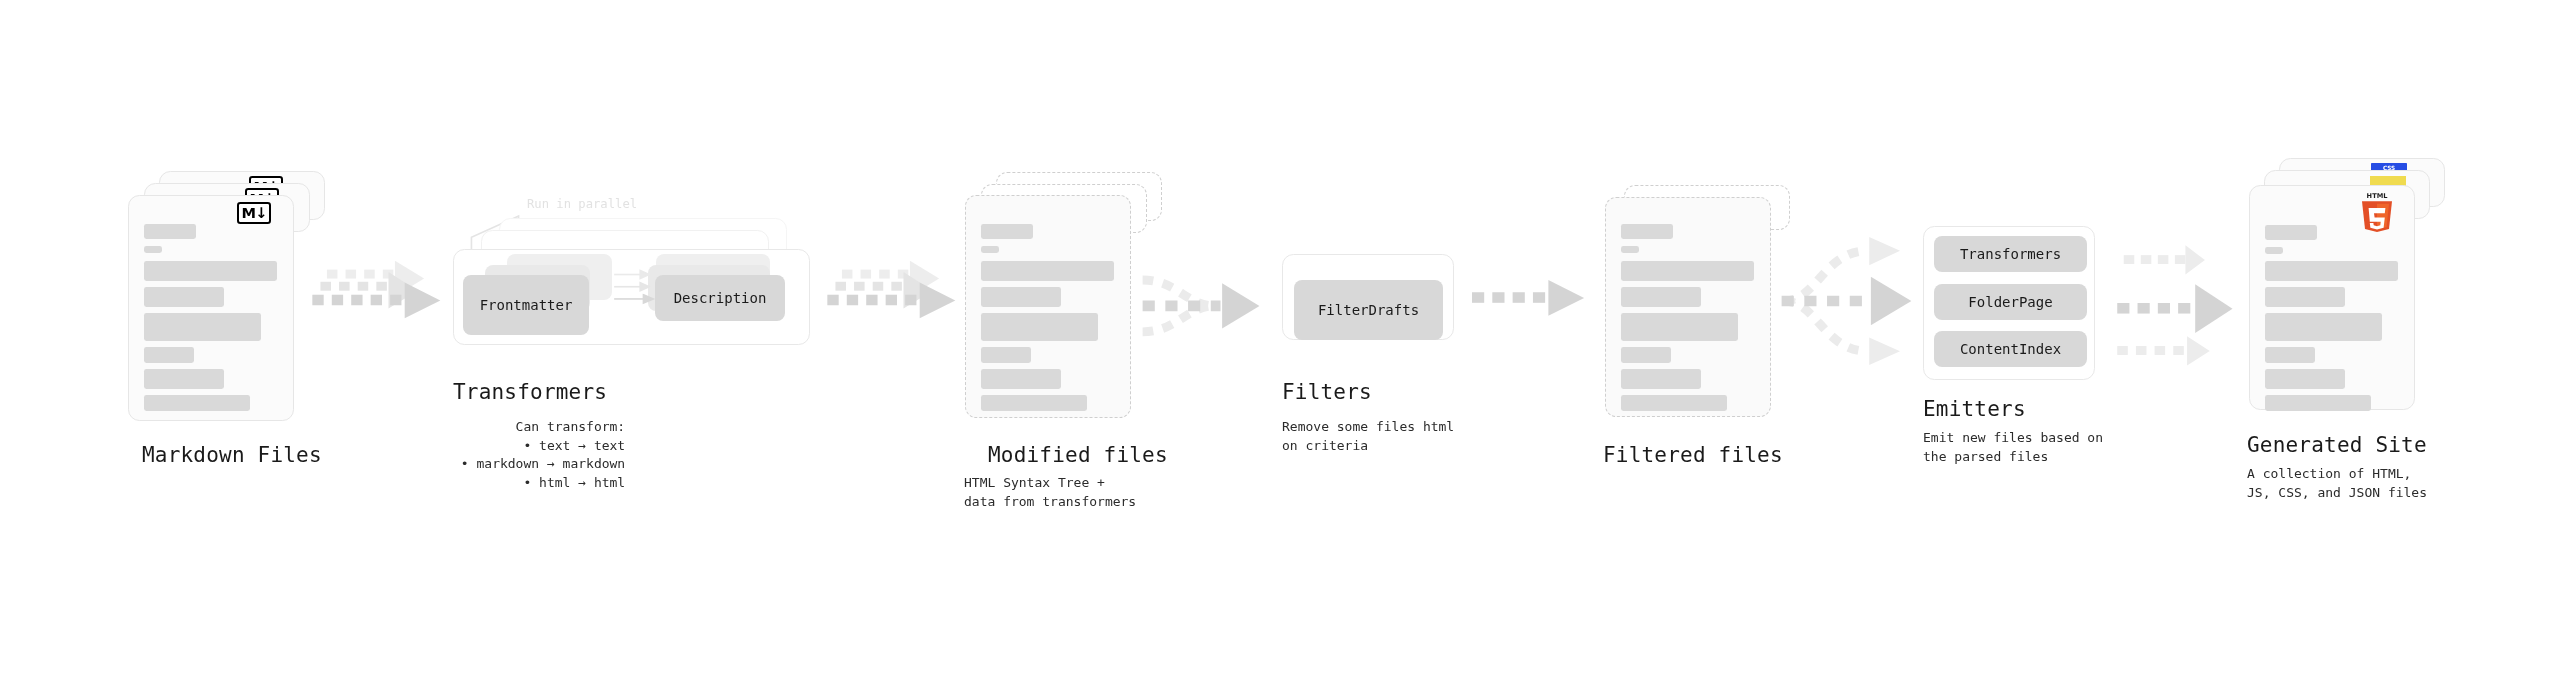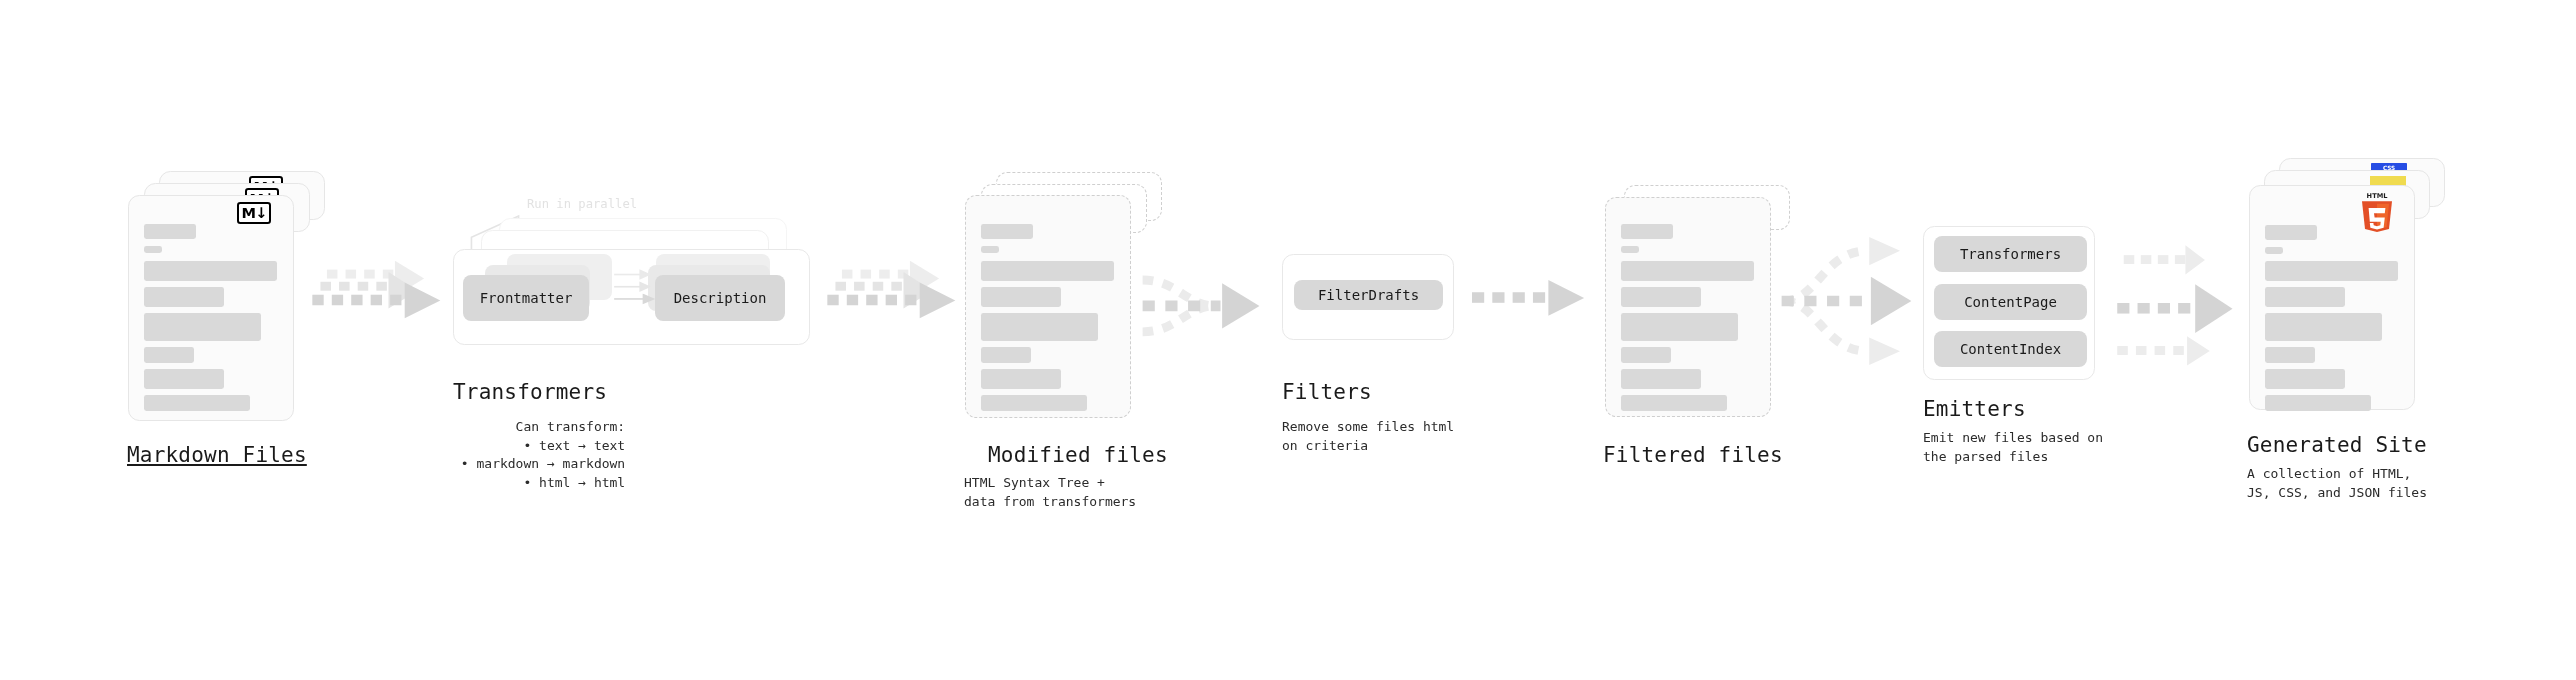--- a/index.html
+++ b/index.html
@@ -129,21 +129,21 @@
       <div class="skel" style="left:15.4px;top:50px;width:18px;height:6.5px;"></div>
       <div class="skel" style="left:15.4px;top:65px;width:133px;height:20.3px;"></div>
       <div class="skel" style="left:15.4px;top:91px;width:80px;height:20.3px;"></div>
       <div class="skel" style="left:15.4px;top:117px;width:117px;height:28.4px;"></div>
       <div class="skel" style="left:15.4px;top:151px;width:50px;height:16.3px;"></div>
       <div class="skel" style="left:15.4px;top:173px;width:80px;height:20.3px;"></div>
       <div class="skel" style="left:15.4px;top:199px;width:106px;height:16.3px;"></div>
     </div>
     <div class="md-badge" style="left:237px;top:202px;">M↓</div>
 
-    <div class="title" style="left:127px;top:443px;text-decoration:underline;">Markdown Files</div>
+    <div class="title" style="left:142px;top:443px;">Markdown Files</div>
   </div>
 
   <svg style="left:309px;top:268px;" width="146" height="81" viewBox="0 0 180 100">
     <g fill="#ededed">
       <rect x="22" y="2" width="13" height="11"></rect>
         <rect x="45" y="2" width="13" height="11"></rect>
       <rect x="68" y="2" width="13" height="11"></rect>
         <rect x="91" y="2" width="13" height="11"></rect>
       <polygon points="106,-9 142,13 106,35"></polygon>
     </g>
@@ -188,21 +188,21 @@
       <g stroke="#e6e6e6" stroke-width="2" fill="#e6e6e6">
         <line x1="0" y1="23" x2="32" y2="23"></line>
           <polygon points="32,18 43,23 32,28"></polygon>
       </g>
       <g stroke="#d8d8d8" stroke-width="2" fill="#d8d8d8">
         <line x1="0" y1="38" x2="36" y2="38"></line>
           <polygon points="36,33 48,38 36,43"></polygon>
       </g>
     </svg>
 
-    <div class="chip" style="left:463px;top:275px;width:126px;height:46px;">Frontmatter</div>
+    <div class="chip" style="left:463px;top:275px;width:126px;height:60px;">Frontmatter</div>
     <div class="chip" style="left:655px;top:275px;width:130px;height:46px;">Description</div>
 
     <div class="title" style="left:453px;top:380px;">Transformers</div>
     <div class="subtitle" style="left:453px;top:418px;text-align:right;">Can transform:
  • text → text
  • markdown → markdown
  • html → html</div>
   </div>
 
   <svg style="left:824px;top:268px;" width="146" height="81" viewBox="0 0 180 100">
@@ -254,21 +254,21 @@
       <path d="M 2 82 C 45 82 55 50 92 50"></path>
     </g>
     <g stroke="#d6d6d6" stroke-width="13" fill="none" stroke-dasharray="15 13" stroke-linecap="butt">
       <path d="M 2 50 L 98 50"></path>
     </g>
     <polygon points="100,22 146,50 100,78" fill="#d4d4d4"></polygon>
   </svg>
 
   <div>
     <div class="stagebox" style="left:1282px;top:254px;width:172px;height:86px;"></div>
-    <div class="chip" style="left:1294px;top:281px;width:149px;height:30px;top:280px;text-align:center;">FilterDrafts</div>
+    <div class="chip" style="left:1294px;top:281px;width:149px;height:60px;top:280px;text-align:center;">FilterDrafts</div>
     <div class="title" style="left:1282px;top:380px;">Filters</div>
     <div class="subtitle" style="left:1282px;top:418px;">Remove some files html
 on criteria</div>
   </div>
 
   <svg style="left:1472px;top:284px;" width="130" height="49" viewBox="0 0 160 60">
     <g fill="#d4d4d4">
       <rect x="0" y="10" width="15" height="13"></rect>
         <rect x="25" y="10" width="15" height="13"></rect>
       <rect x="50" y="10" width="15" height="13"></rect>
@@ -301,21 +301,21 @@
     <polygon points="110,125 148,142 110,159" fill="#ececec"></polygon>
     <g stroke="#d6d6d6" stroke-width="13" fill="none" stroke-dasharray="15 13" stroke-linecap="butt">
       <path d="M 2 80 L 112 80"></path>
     </g>
     <polygon points="112,50 162,80 112,110" fill="#d4d4d4"></polygon>
   </svg>
 
   <div>
     <div class="stagebox" style="left:1923px;top:226px;width:172px;height:154px;"></div>
     <div class="chip" style="left:1934px;top:236px;width:153px;height:36px;">Transformers</div>
-    <div class="chip" style="left:1934px;top:284px;width:153px;height:36px;">ContentPage</div>
+    <div class="chip" style="left:1934px;top:284px;width:153px;height:36px;">FolderPage</div>
     <div class="chip" style="left:1934px;top:331px;width:153px;height:36px;">ContentIndex</div>
     <div class="title" style="left:1923px;top:397px;">Emitters</div>
     <div class="subtitle" style="left:1923px;top:429px;">Emit new files based on
 the parsed files</div>
   </div>
 
   <svg style="left:2114px;top:234px;" width="138" height="138" viewBox="0 0 170 170">
     <g fill="#ececec">
       <rect x="12" y="26" width="13" height="11"></rect>
         <rect x="33" y="26" width="13" height="11"></rect>

